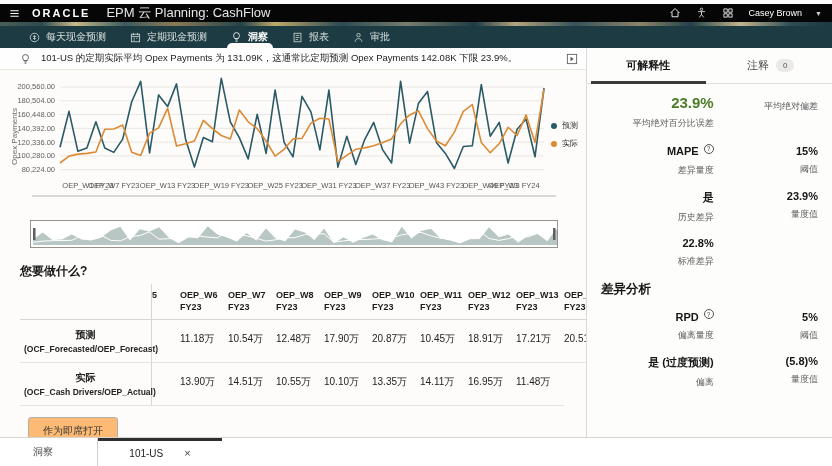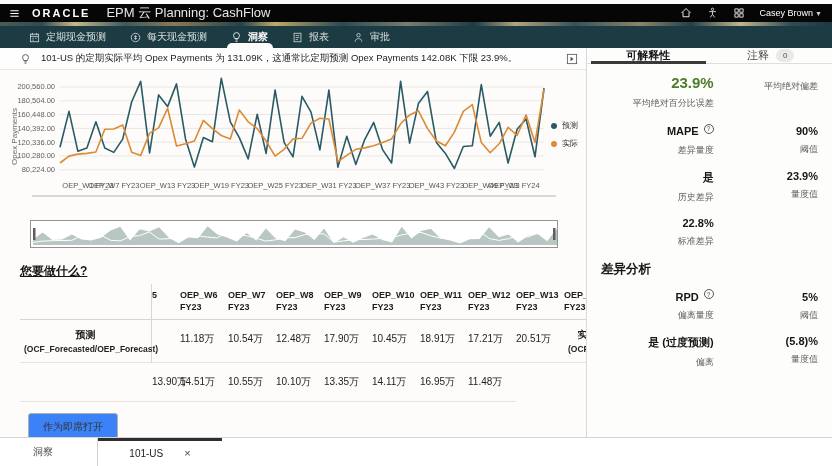--- a/index.html
+++ b/index.html
@@ -8,21 +8,21 @@
   body { position:relative; background:#fdfcfa; font-family:"Liberation Sans",sans-serif; color:#1a1a1a; }
 
   
   .topbar { position:absolute; top:4px; left:0; right:0; height:18px; background:#060606;
             display:flex; align-items:center; color:#fff; z-index:5; }
   .tb-menu { margin:0 12px 0 9px; display:flex; align-items:center; cursor:pointer; }
   .tb-brand { font-size:11px; font-weight:bold; letter-spacing:2px; }
   .tb-title { font-size:13px; color:#e6e6e6; margin-left:16px; }
   .tb-right { margin-left:auto; display:flex; align-items:center; gap:15px; margin-right:10px; }
   .tb-icon { display:flex; align-items:center; cursor:pointer; }
-  .tb-user { font-size:9px; color:#fff; display:flex; align-items:center; gap:2px; cursor:pointer; }
+  .tb-user { font-size:9px; color:#fff; display:flex; align-items:center; gap:13px; cursor:pointer; }
   .tb-caret { font-size:7px; color:#cfcfcf; }
 
   
   .banner { position:absolute; top:18px; left:0; right:0; height:8px;
     background:linear-gradient(90deg,#4a5e55 0%,#2e4a50 5%,#c9b98a 9%,#3c5a5e 15%,#8a7a55 21%,
       #24424a 29%,#c0a96a 33%,#2b4a52 41%,#777d6e 49%,#1e3a44 57%,#b5a47c 62%,#35525a 69%,
       #8d8468 77%,#22404a 83%,#c4b48c 89%,#2f4d55 95%,#1c3840 100%); }
 
   
   .navbar { position:absolute; top:26px; left:0; right:0; height:22px; background:#1d3b42;
@@ -55,37 +55,37 @@
   .legend { position:absolute; right:8px; top:50px; display:flex; flex-direction:column; gap:7px; }
   .legend-item { display:flex; align-items:center; gap:5px; font-size:8px; color:#333; }
   .legend-dot { width:6px; height:6px; border-radius:50%; }
 
   
   .scrubber { margin:2px 28px 0 30px; height:28px; border:1px solid #97938c; background:#fff;
               position:relative; cursor:ew-resize; }
   .scrubber svg { display:block; }
 
   
-  .actions-heading { margin:15px 0 4px 20px; font-size:12px; font-weight:bold; color:#151515;text-decoration:underline; }
+  .actions-heading { margin:15px 0 4px 20px; font-size:12px; font-weight:bold; color:#151515; }
   .table-clip { margin-left:20px; width:566px; overflow:hidden; }
   .grid-table { display:grid; grid-template-columns:132px 28px repeat(9,48px); width:592px; }
   .th { font-size:9px; font-weight:bold; color:#1c1c1c; padding:6px 2px 6px 0; line-height:1.3;
         border-bottom:1px solid #d9d6d0; white-space:nowrap; }
   .th.rowhead { border-right:1px solid #d9d6d0; }
   .td { font-size:10px; color:#222; padding:12px 2px 12px 0; border-bottom:1px solid #e6e3de;
         white-space:nowrap; }
   .td.rowhead { border-right:1px solid #d9d6d0; text-align:center; padding:8px 4px; }
   .row-label { font-size:10px; font-weight:bold; }
   .row-sublabel { font-size:8.5px; font-weight:bold; margin-top:2px; white-space:nowrap; }
   .adhoc-btn { margin:11px 0 0 28px; font-family:Liberation Mono, monospace; font-size:10px;
-               color:#333; background:#3b82f6; border:1px solid #b3afa8; border-radius:3px;
+               color:#333; background:#fdba74; border:1px solid #b3afa8; border-radius:3px;
                padding:6px 14px; cursor:pointer; }
 
   
-  .panel-tabs { display:flex; height:16px; border-bottom:1px solid #e2dfd9; }
+  .panel-tabs { display:flex; height:36px; border-bottom:1px solid #e2dfd9; }
   .panel-tab { flex:1; position:relative; display:flex; align-items:center; justify-content:center;
                gap:7px; font-size:11px; color:#4a4a4a; cursor:pointer; }
   .panel-tab.selected { font-weight:bold; color:#161616; }
   .panel-tab.selected::after { content:""; position:absolute; left:4px; right:4px; bottom:-1px;
                height:3px; background:#3a3a3a; }
   .badge { background:#ebe9e5; border-radius:8px; font-size:8px; color:#555; padding:2px 7px; }
   .panel-body { padding:10px 14px 0; }
   .sec-heading { font-size:12.5px; font-weight:bold; margin:5px 0 13px; color:#141414; }
   .hl-grid, .m-row { display:grid; grid-template-columns:1.08fr 1fr;text-align:right; }
   .hl-grid { margin-bottom:15px; }
@@ -143,34 +143,34 @@
     </span>
   </span>
 </div>
 
 <div class="banner"></div>
 
 <div class="navbar" id="nav-tabs">
     <div class="nav-tab">
       <span class="nt-icon">
         <svg class="icon" width="11" height="11" viewBox="0 0 16 16">
-          <rect x="2" y="3.2" width="12" height="11" stroke="currentColor" stroke-width="1.2" fill="none"></rect>
-          <path d="M2 6.4h12M5 1.4v3M11 1.4v3M5 9h2M9 9h2M5 11.8h2" stroke="currentColor" stroke-width="1.2" fill="none"></path>
-        </svg>
-      </span>
-      <span>定期现金预测</span>
+          <circle cx="8" cy="8" r="6.2" stroke="currentColor" stroke-width="1.2" fill="none"></circle>
+          <path d="M8 4.5v7M5.8 6.5h4.4M5.8 9.5h4.4" stroke="currentColor" stroke-width="1.1" fill="none"></path>
+        </svg>
+      </span>
+      <span>每天现金预测</span>
     </div>
     <div class="nav-tab">
       <span class="nt-icon">
         <svg class="icon" width="11" height="11" viewBox="0 0 16 16">
-          <circle cx="8" cy="8" r="6.2" stroke="currentColor" stroke-width="1.2" fill="none"></circle>
-          <path d="M8 4.5v7M5.8 6.5h4.4M5.8 9.5h4.4" stroke="currentColor" stroke-width="1.1" fill="none"></path>
-        </svg>
-      </span>
-      <span>每天现金预测</span>
+          <rect x="2" y="3.2" width="12" height="11" stroke="currentColor" stroke-width="1.2" fill="none"></rect>
+          <path d="M2 6.4h12M5 1.4v3M11 1.4v3M5 9h2M9 9h2M5 11.8h2" stroke="currentColor" stroke-width="1.2" fill="none"></path>
+        </svg>
+      </span>
+      <span>定期现金预测</span>
     </div>
     <div class="nav-tab selected">
       <span class="nt-icon">
         <svg class="icon" width="11" height="12" viewBox="0 0 16 16">
           <path d="M8 1.6a4.3 4.3 0 0 1 4.3 4.3c0 2.1-1.6 2.7-1.6 4.3H5.3c0-1.6-1.6-2.2-1.6-4.3A4.3 4.3 0 0 1 8 1.6z" stroke="currentColor" stroke-width="1.2" fill="none"></path>
           <path d="M6.2 12.2h3.6M6.8 14.4h2.4" stroke="currentColor" stroke-width="1.2" fill="none"></path>
         </svg>
       </span>
       <span>洞察</span>
     </div>
@@ -313,20 +313,21 @@
           </div>
           <div class="td rowhead">
             <div class="row-label">预测</div>
             <div class="row-sublabel">(OCF_Forecasted/OEP_Forecast)</div>
           </div>
           <div class="td"></div>
           <div class="td">11.18万</div>
           <div class="td">10.54万</div>
           <div class="td">12.48万</div>
           <div class="td">17.90万</div>
+          <div class="td">20.87万</div>
           <div class="td">10.45万</div>
           <div class="td">18.91万</div>
           <div class="td">17.21万</div>
           <div class="td">20.51万</div>
           <div class="td rowhead">
             <div class="row-label">实际</div>
             <div class="row-sublabel">(OCF_Cash Drivers/OEP_Actual)</div>
           </div>
           <div class="td"></div>
           <div class="td">13.90万</div>
@@ -362,21 +363,21 @@
           <div>
             <div class="hl-label">平均绝对偏差</div>
           </div>
         </div>
         <div class="m-row">
           <div>
             <div class="m-value">MAPE<span class="help-icon">?</span></div>
             <div class="m-label">差异量度</div>
           </div>
           <div>
-            <div class="m-value">90%</div>
+            <div class="m-value">15%</div>
             <div class="m-label">阈值</div>
           </div>
         </div>
         <div class="m-row">
           <div>
             <div class="m-value">是</div>
             <div class="m-label">历史差异</div>
           </div>
           <div>
             <div class="m-value">23.9%</div>

